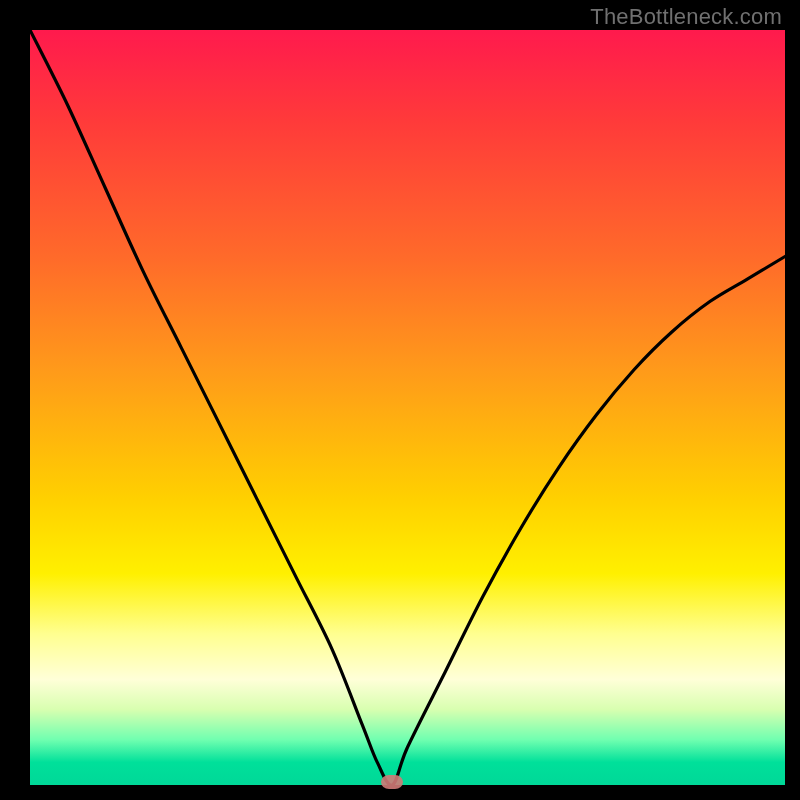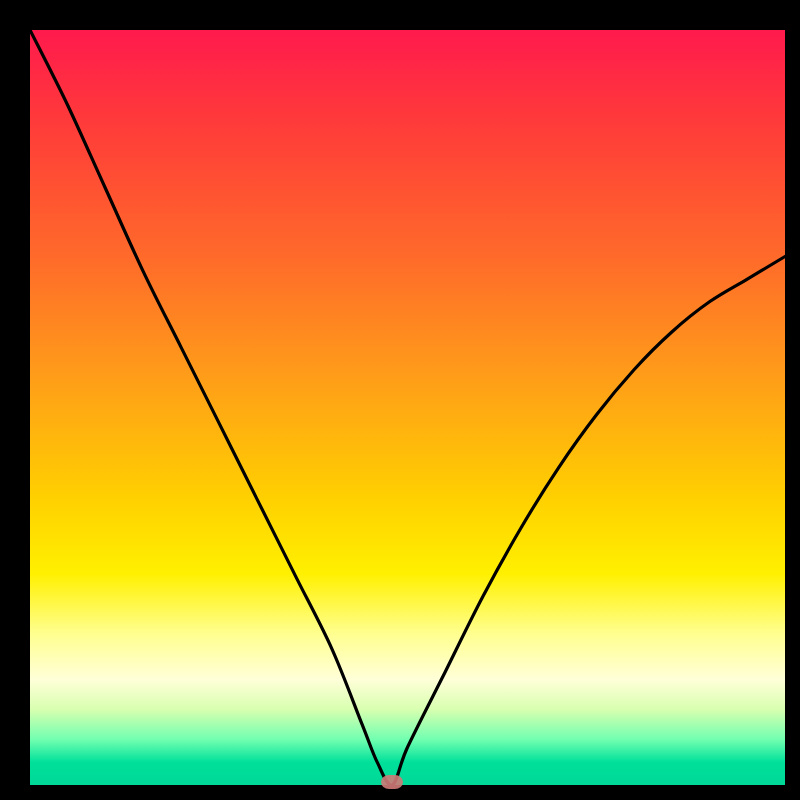--- a/index.html
+++ b/index.html
@@ -62,20 +62,21 @@
     border-radius: 8px / 7px;
     background: #cf7a77;
     opacity: 0.9;
     z-index: 2;
   }
 </style>
 </head>
 <body>
 
 <div class="frame">
+  <div class="watermark">TheBottleneck.com</div>
 
   <div class="plot">
     <svg class="curve" viewBox="0 0 755 755" preserveAspectRatio="none">
       <path id="curve-path" fill="none" stroke="#000" stroke-width="3.2" stroke-linecap="round" stroke-linejoin="round" d="M 0.0 0.0 C 6.3 12.6, 25.2 49.1, 37.8 75.5 C 50.3 101.9, 62.9 130.9, 75.5 158.5 C 88.1 186.2, 100.7 215.2, 113.3 241.6 C 125.8 268.0, 138.4 291.9, 151.0 317.1 C 163.6 342.3, 176.2 367.4, 188.8 392.6 C 201.3 417.8, 213.9 442.9, 226.5 468.1 C 239.1 493.3, 251.7 518.4, 264.3 543.6 C 276.8 568.8, 290.7 593.9, 302.0 619.1 C 313.3 644.3, 324.6 675.7, 332.2 694.6 C 339.8 713.5, 342.3 722.3, 347.3 732.4 C 352.3 742.4, 357.4 757.5, 362.4 755.0 C 367.4 752.5, 368.7 736.1, 377.5 717.3 C 386.3 698.4, 402.7 666.9, 415.3 641.8 C 427.8 616.6, 440.4 590.2, 453.0 566.3 C 465.6 542.3, 478.2 519.7, 490.8 498.3 C 503.3 476.9, 515.9 456.8, 528.5 437.9 C 541.1 419.0, 553.7 401.4, 566.3 385.1 C 578.8 368.7, 591.4 353.6, 604.0 339.7 C 616.6 325.9, 629.2 313.3, 641.8 302.0 C 654.3 290.7, 666.9 280.6, 679.5 271.8 C 692.1 263.0, 704.7 256.7, 717.3 249.1 C 729.8 241.6, 748.7 230.3, 755.0 226.5"></path>
     </svg>
     <div id="min-marker" class="bottom-marker" style="left: 351.4px; top: 745px;"></div>
   </div>
 </div>
 
 </body></html>

